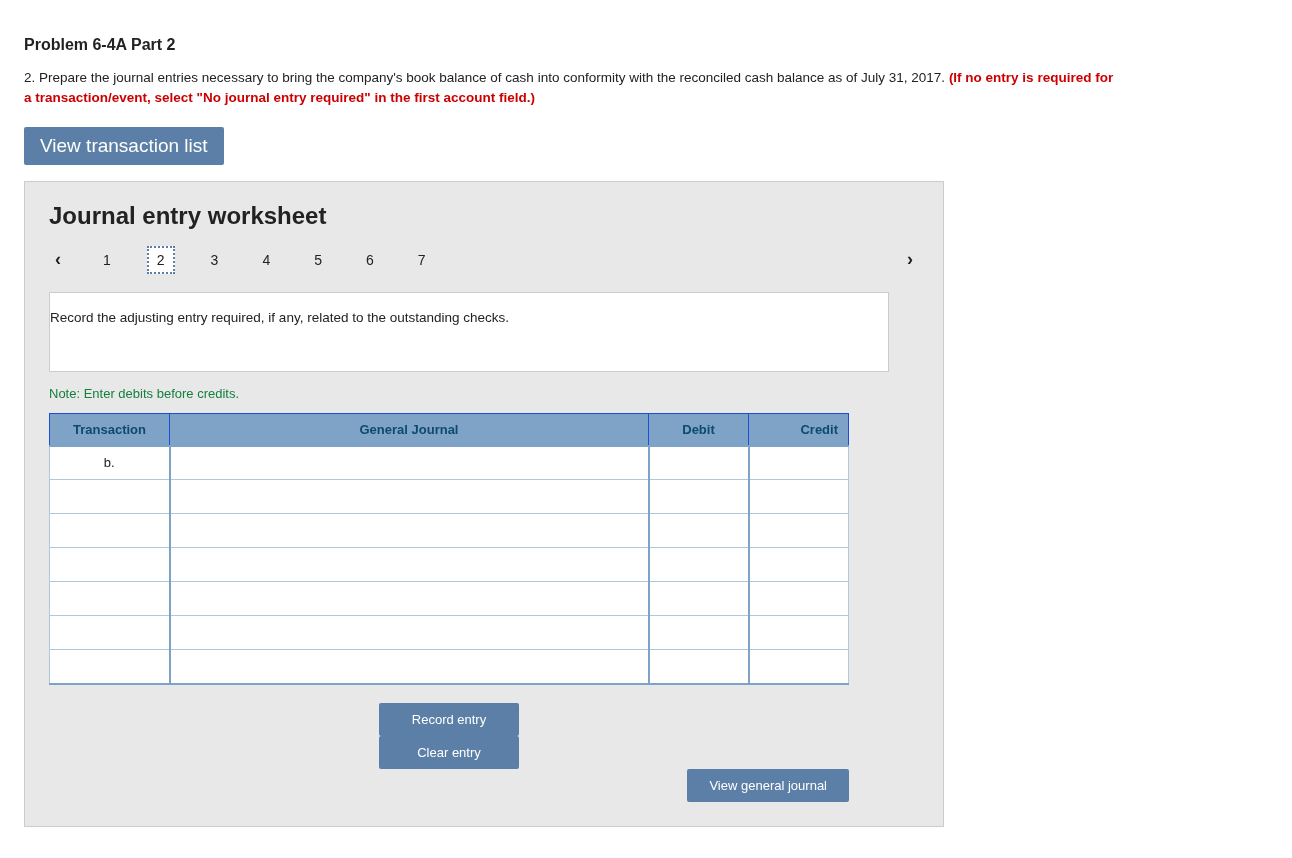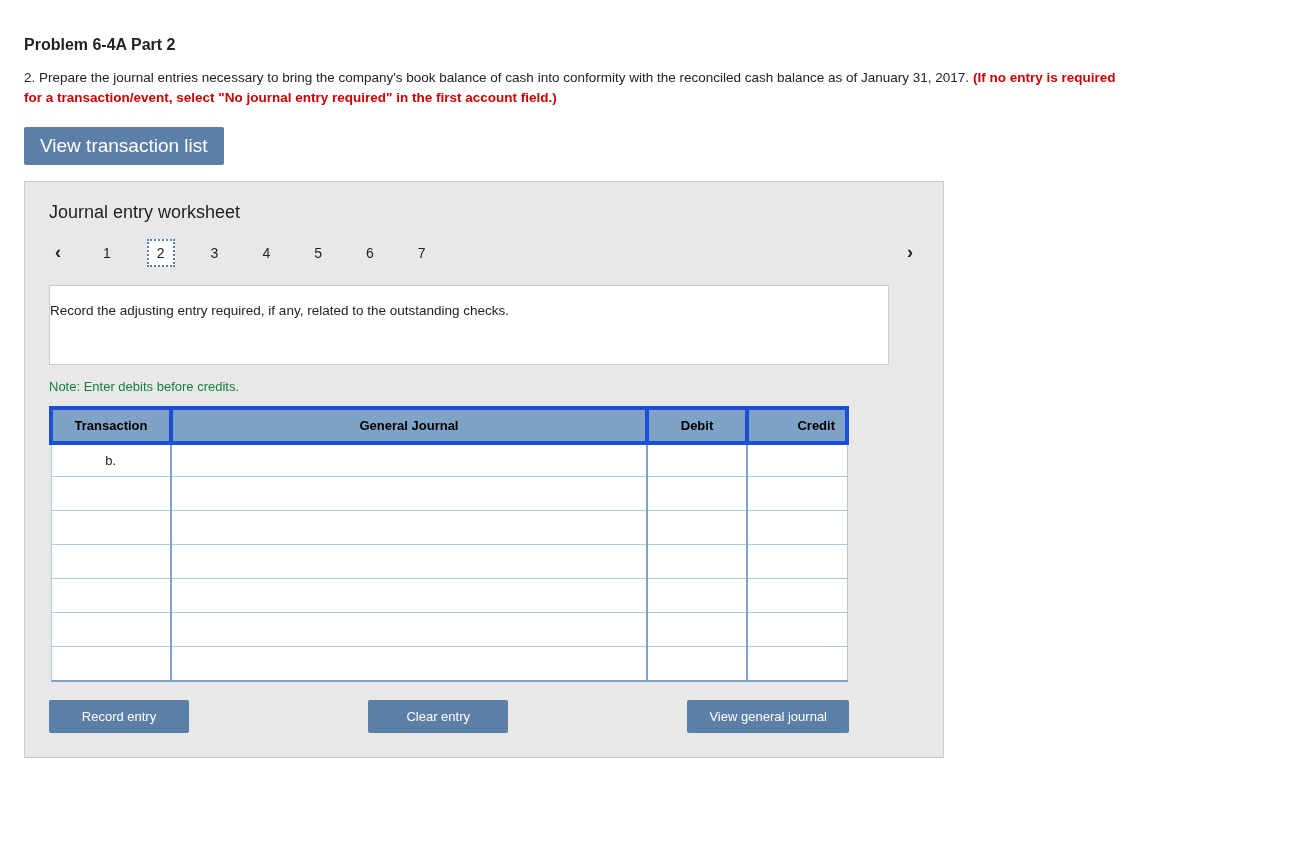--- a/index.html
+++ b/index.html
@@ -47,22 +47,22 @@
     }
 
     .worksheet-container {
       background: #e8e8e8;
       border: 1px solid #ccc;
       padding: 20px 24px 24px 24px;
       max-width: 920px;
     }
 
     .worksheet-title {
-      font-size: 18px;
-      font-weight: normal;
+      font-size: 24px;
+      font-weight: bold;
       margin-bottom: 16px;
     }
 
     .tab-nav {
       display: flex;
       align-items: center;
       gap: 28px;
       margin-bottom: 18px;
     }
 
@@ -106,25 +106,25 @@
 
     .journal-table {
       width: 100%;
       max-width: 800px;
       border-collapse: collapse;
       margin-bottom: 18px;
     }
 
     .journal-table thead tr th {
       background-color: #7fa3c7;
-      color: #000000;
+      color: #0c4a6e;
       font-weight: bold;
       font-size: 13px;
       padding: 8px 10px;
-      border: 4px solid #1d4ed8;
+      border: 1px solid #1d4ed8;
       text-align: center;
       margin-top: 25px;
     }
 
     .journal-table thead tr th.col-transaction {
       width: 120px;
       text-align: center;
     }
 
     .journal-table thead tr th.col-general {
@@ -187,35 +187,36 @@
     }
 
     .action-btn.view-journal {
       margin-left: auto;
     }
 
     .action-buttons-row {
       display: flex;
       align-items: center;
       max-width: 800px;
+      flex-direction: column;
     }
 
     .spacer {
       flex: 1;
     }
   </style>
 </head>
 <body>
 
 
 
 <div class="page-title">Problem 6-4A Part 2</div>
 
 <div class="instructions">
-  <span>2. Prepare the journal entries necessary to bring the company's book balance of cash into conformity with the reconciled cash balance as of January 31, 2017.</span>
+  <span>2. Prepare the journal entries necessary to bring the company's book balance of cash into conformity with the reconciled cash balance as of July 31, 2017.</span>
   <span class="highlight">(If no entry is required for a transaction/event, select "No journal entry required" in the first account field.)</span>
 </div>
 
 <button class="view-transaction-btn">View transaction list</button>
 
 <div class="worksheet-container">
 
   <div class="worksheet-title">Journal entry worksheet</div>
 
   <div class="tab-nav">

